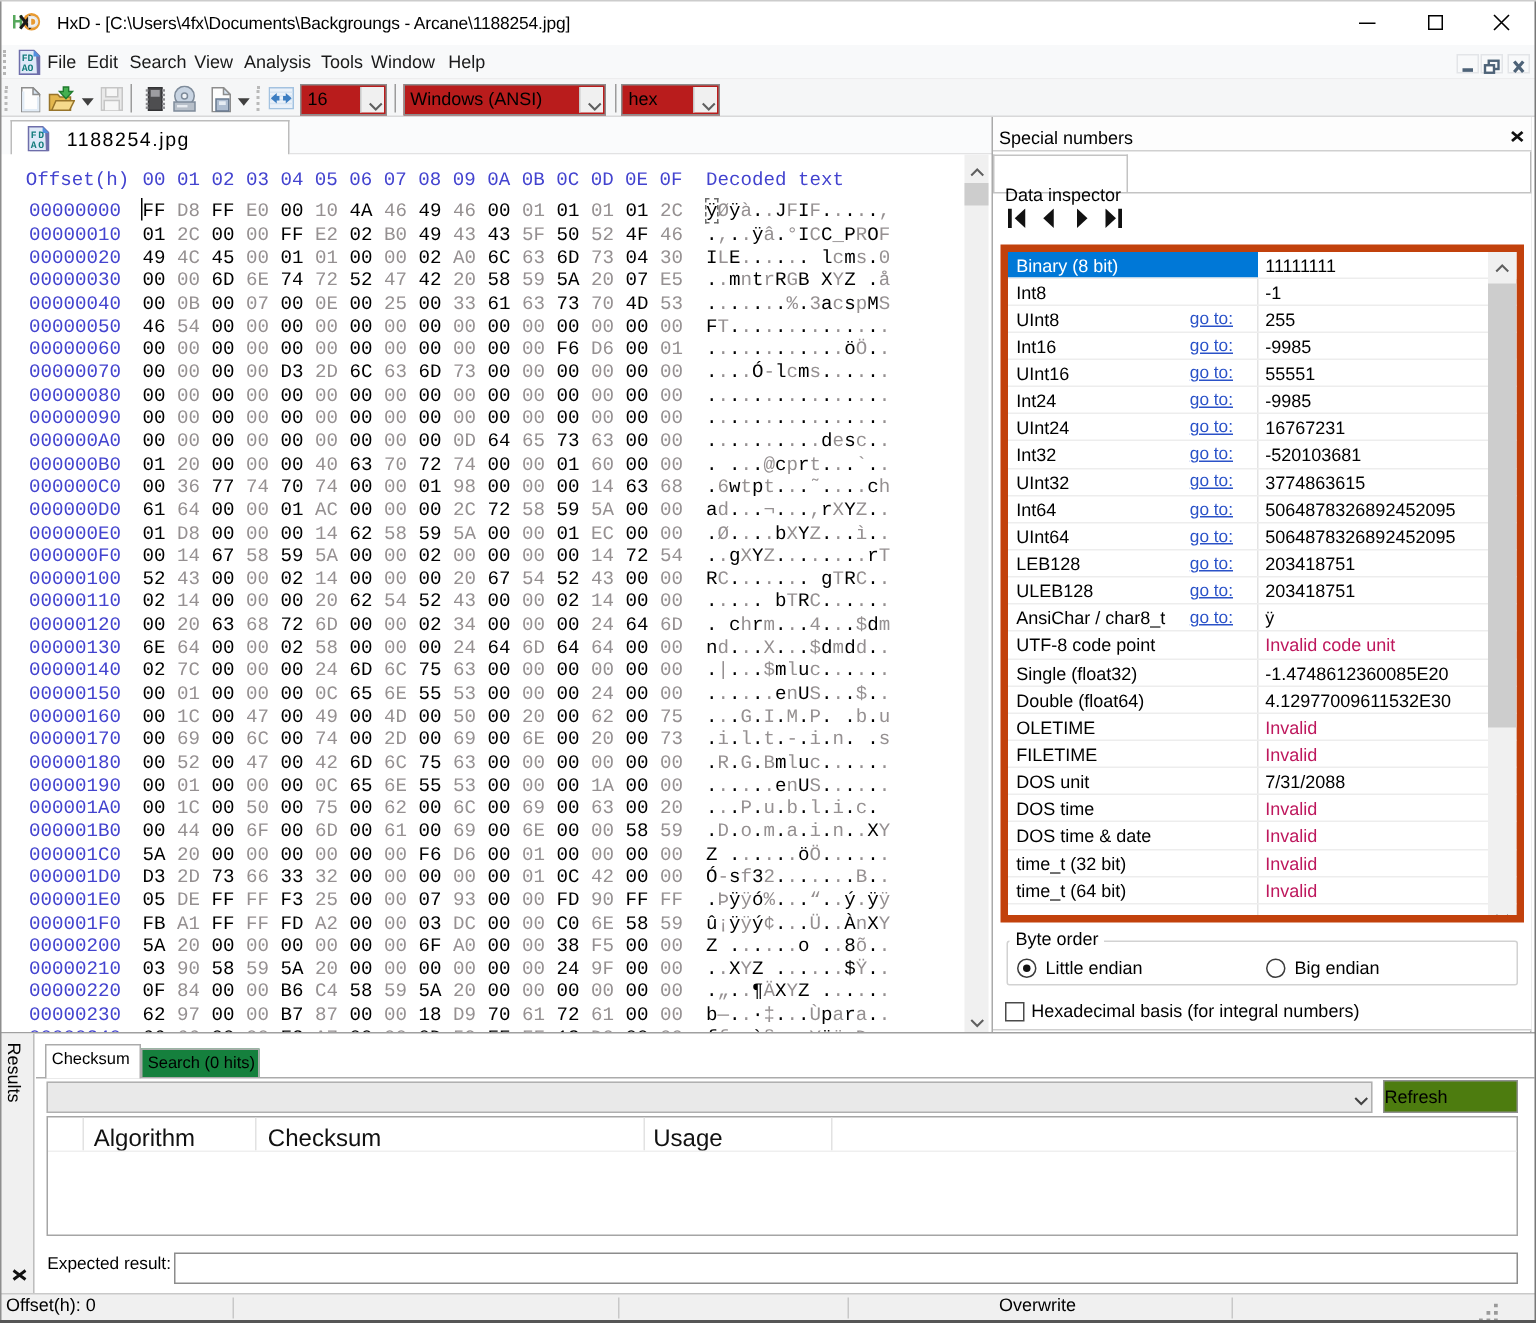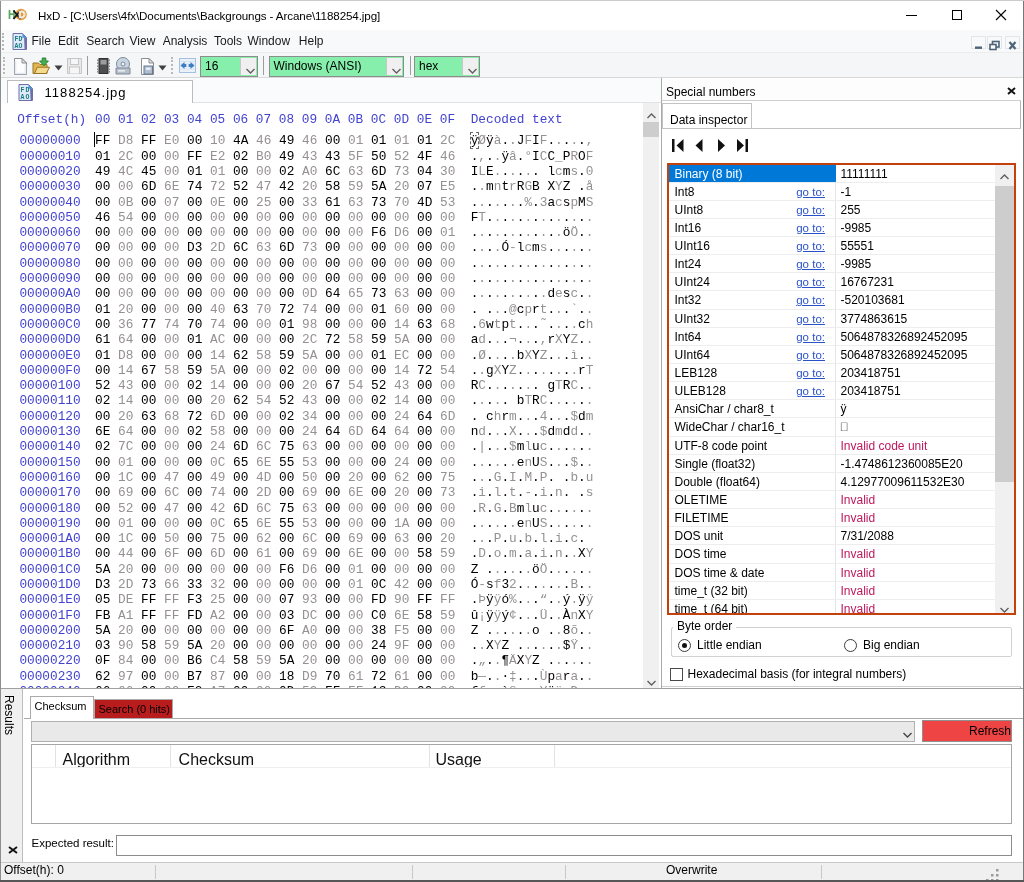--- a/index.html
+++ b/index.html
@@ -9,21 +9,21 @@
 
 #titlebar{position:absolute;left:0;top:0;width:1024px;height:30px;background:#fff}
 #title{position:absolute;left:38px;top:8.5px;font-size:11.6px;color:#000;letter-spacing:-0.1px}
 .capbtn{position:absolute;top:0;width:45px;height:30px}
 
 #menubar{position:absolute;left:0;top:30px;width:1024px;height:23px;background:#f8f9fa;border-bottom:1px solid #ededee}
 .mi{position:absolute;top:4px;font-size:12px;color:#1a1a1a}
 
 #toolbar{position:absolute;left:0;top:53px;width:1024px;height:25px;background:#f5f6f7;border-bottom:1px solid #d8d8d9}
 .tsep{position:absolute;top:3px;width:1px;height:19px;background:#d4d4d4}
-.combo{position:absolute;top:3px;height:21px;background:#86efac;border:1px solid #8c8c8c;font-size:12px;color:#000;white-space:nowrap}
+.combo{position:absolute;top:3px;height:21px;background:#b91c1c;border:1px solid #8c8c8c;font-size:12px;color:#000;white-space:nowrap}
 .combo .ct{position:absolute;left:4px;top:2px}
 .cbtn{position:absolute;right:1px;top:1px;bottom:1px;width:16px;background:#f0f0f0;border-left:1px solid #c8c8c8}
 .chev{position:absolute;right:4px;top:7px;width:7px;height:7px}
 
 #tabbar{position:absolute;left:0;top:78px;width:662px;height:25px;background:#fafbfc}
 #tab1{position:absolute;left:7px;top:2px;width:186px;height:23px;background:#fff;border:1px solid #bcbcbc;border-bottom:none}
 #tab1 span{position:absolute;left:36.5px;top:3.5px;font-size:13px;letter-spacing:1.05px;color:#000}
 
 #hexpane{position:absolute;left:0;top:103px;width:661px;height:585.2px;background:#fff;overflow:hidden}
 .mono{font-family:"Liberation Mono",monospace;font-size:12.78px;white-space:pre;line-height:15.3px}
@@ -41,28 +41,28 @@
 #hsb{position:absolute;left:643px;top:103px;width:15.5px;height:585px;background:#f0f0f0}
 #hsb .thumb{position:absolute;left:0;top:19px;width:15.5px;height:15px;background:#cdcdcd}
 .sbchev{position:absolute;left:3px;width:11px;height:11px}
 
 #vline{position:absolute;left:661px;top:78px;width:1px;height:610px;background:#aaaaaa}
 #rpanel{position:absolute;left:662px;top:78px;width:359px;height:610px;background:#fff;border-right:1px solid #b5b5b5}
 #setitle{position:absolute;left:4px;top:7px;font-size:12px;color:#000}
 #seclose{position:absolute;left:345px;top:8.5px;width:9px;height:8px}
 #sehdr{position:absolute;left:0;top:0;width:359px;height:23px;background:#fdfdfd;border-bottom:1px solid #d0d0d0}
 #ditab{position:absolute;left:0;top:25px;width:90px;height:25px;background:#fff;border:1px solid #c3c3c3;border-bottom:none;z-index:2;white-space:nowrap}
-#ditab span{position:absolute;left:7px;top:9px;font-size:12px}
+#ditab span{position:absolute;left:7px;top:19px;font-size:12px}
 #dipage{position:absolute;left:0;top:49.5px;width:359px;height:559px;border-top:1px solid #c3c3c3;border-bottom:1px solid #cfcfcf;background:#fff}
 #navs{position:absolute;left:10px;top:60.5px;width:78px;height:13px}
 
-#itable{position:absolute;left:4.5px;top:84.5px;width:349px;height:452px;border:2px solid #c2410c;background:#fff;overflow:hidden}
+#itable{position:absolute;left:4.5px;top:84.5px;width:349px;height:452px;border:5px solid #c2410c;background:#fff;overflow:hidden}
 .ir{position:relative;height:18.153px;border-bottom:1px solid #ededed;font-size:12px;color:#000}
 .in{position:absolute;left:6px;top:2px}
-.goto{position:absolute;right:188.5px;top:3px;color:#2a52c8;text-decoration:underline;font-size:11.5px}
+.goto{position:absolute;right:188.5px;top:21px;color:#2a52c8;text-decoration:underline;font-size:11.5px}
 .iv{position:absolute;left:172px;top:2px}
 .inv{color:#be185d}
 .ir.sel{background:linear-gradient(to right,#0078d7 0,#0078d7 167px,#fff 167px)}
 .ir.sel .in{color:#fff}
 #isep{position:absolute;left:166.5px;top:0;width:1px;height:100%;background:#e4e4e4}
 #isb{position:absolute;right:0;top:0;width:19px;height:100%;background:#f0f0f0}
 #isb .thumb{position:absolute;left:0;top:21px;width:19px;height:296px;background:#cdcdcd}
 #isb .sbchev{left:4px}
 
 #bo{position:absolute;left:8.5px;top:548.5px;width:341px;height:30px;border:1px solid #d2d2d2;border-radius:2px}
@@ -70,26 +70,26 @@
 .radio{position:absolute;width:13px;height:13px;border:1px solid #3c3c3c;border-radius:50%;background:#fff}
 .radio.on:after{content:"";position:absolute;left:3px;top:3px;width:5px;height:5px;border-radius:50%;background:#111}
 .rlabel{position:absolute;font-size:12px;color:#000}
 #cbx{position:absolute;left:8px;top:589.5px;width:13px;height:13px;border:1px solid #4a4a4a;background:#fff}
 #cbxlabel{position:absolute;left:25.5px;top:589px;font-size:12px}
 
 #results{position:absolute;left:0;top:687.5px;width:1024px;height:174px;background:#fff;border-top:1px solid #a0a0a0}
 #rstrip{position:absolute;left:0;top:0;width:23px;height:174px;background:#f0f0f0;border-right:1px solid #bdbdbd}
 #rstext{position:absolute;left:16px;top:6px;font-size:12px;color:#000;transform-origin:0 0;transform:rotate(90deg);white-space:nowrap}
 #rsclose{position:absolute;left:8px;top:157.5px;width:10px;height:8px}
-.rtab{position:absolute;top:7px;height:23px;font-size:12px;background:#b91c1c;border:1px solid #ababab}
+.rtab{position:absolute;top:7px;height:23px;font-size:12px;background:#15803d;border:1px solid #ababab}
 .rtab.active{background:#fff;border-bottom:none;z-index:2}
 .rtab span{position:absolute;left:4px;top:3px;white-space:nowrap;font-size:11px}
 #rpage{position:absolute;left:23.5px;top:29.5px;width:999px;height:144px;border-top:1px solid #ababab;background:#fff}
 #rcombo{position:absolute;left:7.4px;top:2px;width:884px;height:20.5px;background:#e9e9e9;border:1px solid #b0b0b0}
-#refresh{position:absolute;left:898.5px;top:1px;width:90px;height:21.5px;background:#ef4444;border:1px solid #909090;font-size:12px;text-align:right;line-height:20px}
+#refresh{position:absolute;left:898.5px;top:1px;width:90px;height:21.5px;background:#4d7c0f;border:1px solid #909090;font-size:12px;text-align:left;line-height:20px}
 #rtable{position:absolute;left:7.4px;top:25px;width:981px;height:79.5px;border:1px solid #a5a5a5;background:#fff}
 .rcolsep{position:absolute;top:0;width:1px;height:22px;background:#e2e2e2}
 .rhdr{position:absolute;top:6px;font-size:16px;color:#111}
 #rhline{position:absolute;left:0;top:22px;width:100%;height:1px;background:#efefef}
 #expl{position:absolute;left:8px;top:118px;font-size:11.5px}
 #expinput{position:absolute;left:92.5px;top:116px;width:896px;height:21px;background:#fff;border:1px solid #8c8c8c}
 
 #statusbar{position:absolute;left:0;top:861.5px;width:1024px;height:18px;background:#f0f0f0;border-top:1px solid #c9c9c9}
 .ssep{position:absolute;top:2px;width:1px;height:14px;background:#c8c8c8}
 .stext{position:absolute;top:0.5px;font-size:12px;color:#000}
@@ -348,24 +348,20 @@
 <div class="ir">
         <span class="in">ULEB128</span>
         <span class="goto">go to:</span>
         <span class="iv">203418751</span>
       </div>
 <div class="ir">
         <span class="in">AnsiChar / char8_t</span>
         <span class="iv">ÿ</span>
       </div>
 <div class="ir">
-        <span class="in">WideChar / char16_t</span>
-        <span class="iv">⎕</span>
-      </div>
-<div class="ir">
         <span class="in">UTF-8 code point</span>
         <span class="iv inv">Invalid code unit</span>
       </div>
 <div class="ir">
         <span class="in">Single (float32)</span>
         <span class="iv">-1.4748612360085E20</span>
       </div>
 <div class="ir">
         <span class="in">Double (float64)</span>
         <span class="iv">4.12977009611532E30</span>

